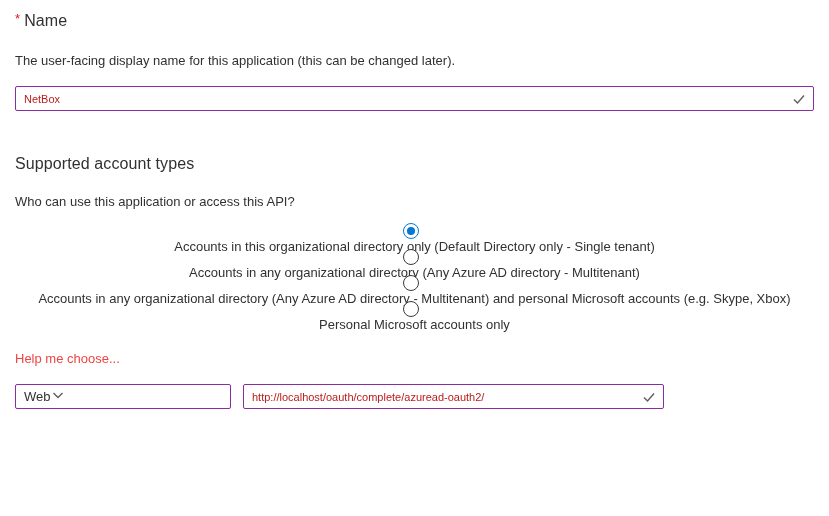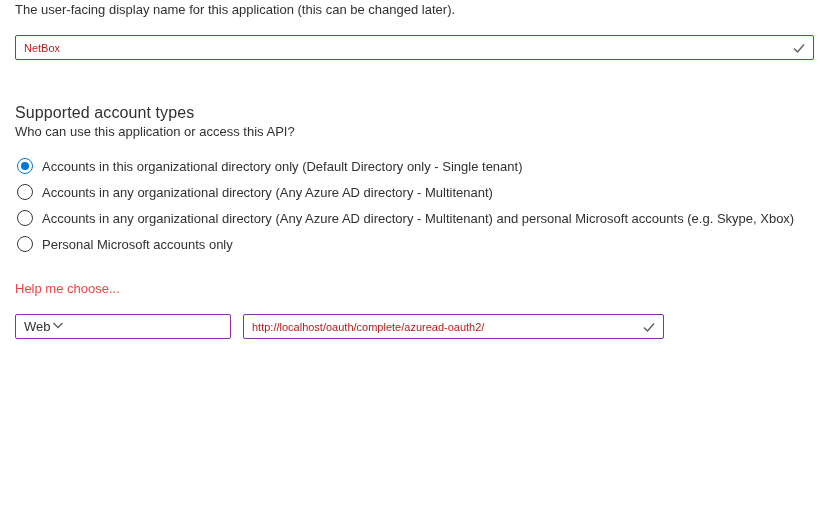--- a/index.html
+++ b/index.html
@@ -24,21 +24,21 @@
     vertical-align: 3px;
     margin-right: 4px;
   }
   .desc {
     font-size: 13px;
     line-height: 19px;
     color: #323130;
   }
 
   #name-title { padding-top: 11px; }
-  #name-desc { margin-top: 0; }
+  #name-desc { margin-top: 21px; }
 
   .field {
     position: relative;
     height: 25px;
     border: 1px solid #8a2da5;
     border-radius: 2px;
     background: #ffffff;
     display: flex;
     align-items: center;
   }
@@ -59,28 +59,29 @@
     top: 50%;
     transform: translateY(-50%);
     display: flex;
     align-items: center;
     pointer-events: none;
   }
 
   #name-field { margin-top: 16px; width: 799px; }
 
   #account-title { margin-top: 44px; }
-  #account-question { }
+  #account-question { margin-top: 19px; }
 
   .radio-list { margin-top: 12px; }
   .radio-row {
     display: flex;
     align-items: center;
     height: 26px;
     cursor: pointer;
+    flex-direction: column;
   }
   .radio-circle {
     width: 16px;
     height: 16px;
     border: 1px solid #3b3a39;
     border-radius: 50%;
     margin-left: 2px;
     margin-right: 9px;
     flex: 0 0 auto;
     position: relative;
@@ -131,20 +132,21 @@
     cursor: pointer;
   }
   #uri-field { width: 421px; }
 </style>
 </head>
 <body>
 
 <div class="page">
 
   
+  <div id="name-title" class="section-title"><span class="required-star">*</span><span>Name</span></div>
 
   <div id="name-desc" class="desc">The user-facing display name for this application (this can be changed later).</div>
 
   <div id="name-field" class="field">
     <input type="text" value="NetBox" style="">
     <span class="trail-icon">
       <svg width="14" height="14" viewBox="0 0 14 14">
           <path d="M2 7.5 L5.5 11 L12 3.5" fill="none" stroke="#605e5c" stroke-width="1.4"></path>
         </svg>
     </span>

